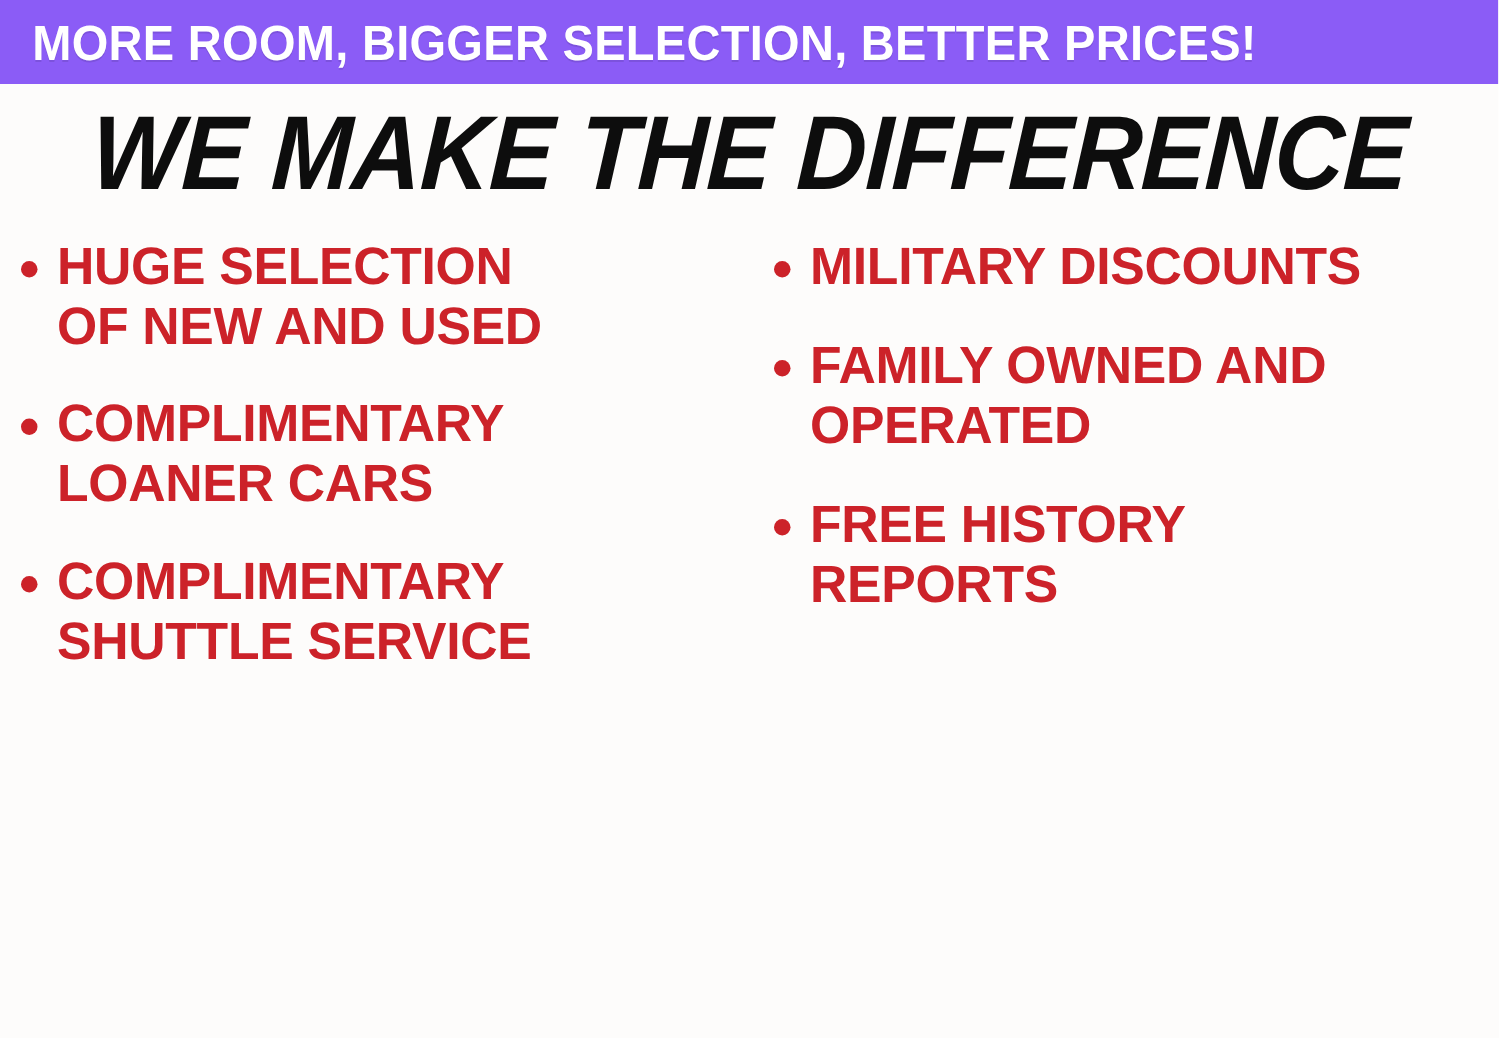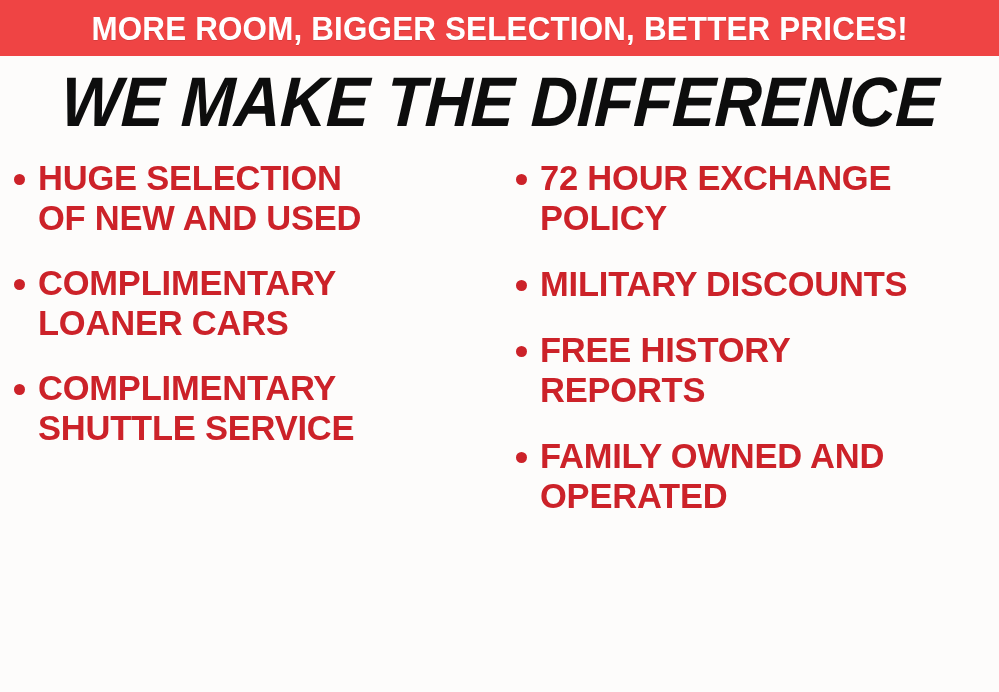--- a/index.html
+++ b/index.html
@@ -17,24 +17,24 @@
     -webkit-font-smoothing: antialiased;
   }
 
   
   .banner {
     position: absolute;
     left: 0;
     top: 0;
     width: 999px;
     height: 56px;
-    background: #ef4444;
+    background: #8b5cf6;
     display: flex;
     align-items: center;
-    justify-content: center;
+    justify-content: flex-start;
   }
   .banner-text {
     color: #ffffff;
     font-family: "Liberation Sans", sans-serif;
     font-weight: bold;
     font-size: 33px;
     line-height: 33px;
     letter-spacing: 0.2px;
     transform: scaleX(0.95);
     transform-origin: center center;
@@ -150,33 +150,28 @@
       <div class="bullet">
         <span class="dot"></span>
         <span class="bullet-label">COMPLIMENTARY
 SHUTTLE SERVICE</span>
       </div>
     </div>
 
     <div class="col col-right">
       <div class="bullet">
         <span class="dot"></span>
-        <span class="bullet-label">72 HOUR EXCHANGE
-POLICY</span>
+        <span class="bullet-label">MILITARY DISCOUNTS</span>
       </div>
       <div class="bullet">
         <span class="dot"></span>
-        <span class="bullet-label">MILITARY DISCOUNTS</span>
+        <span class="bullet-label">FAMILY OWNED AND
+OPERATED</span>
       </div>
       <div class="bullet">
         <span class="dot"></span>
         <span class="bullet-label">FREE HISTORY
 REPORTS</span>
-      </div>
-      <div class="bullet">
-        <span class="dot"></span>
-        <span class="bullet-label">FAMILY OWNED AND
-OPERATED</span>
       </div>
     </div>
 
   </div>
 </div>
 
 </body></html>

